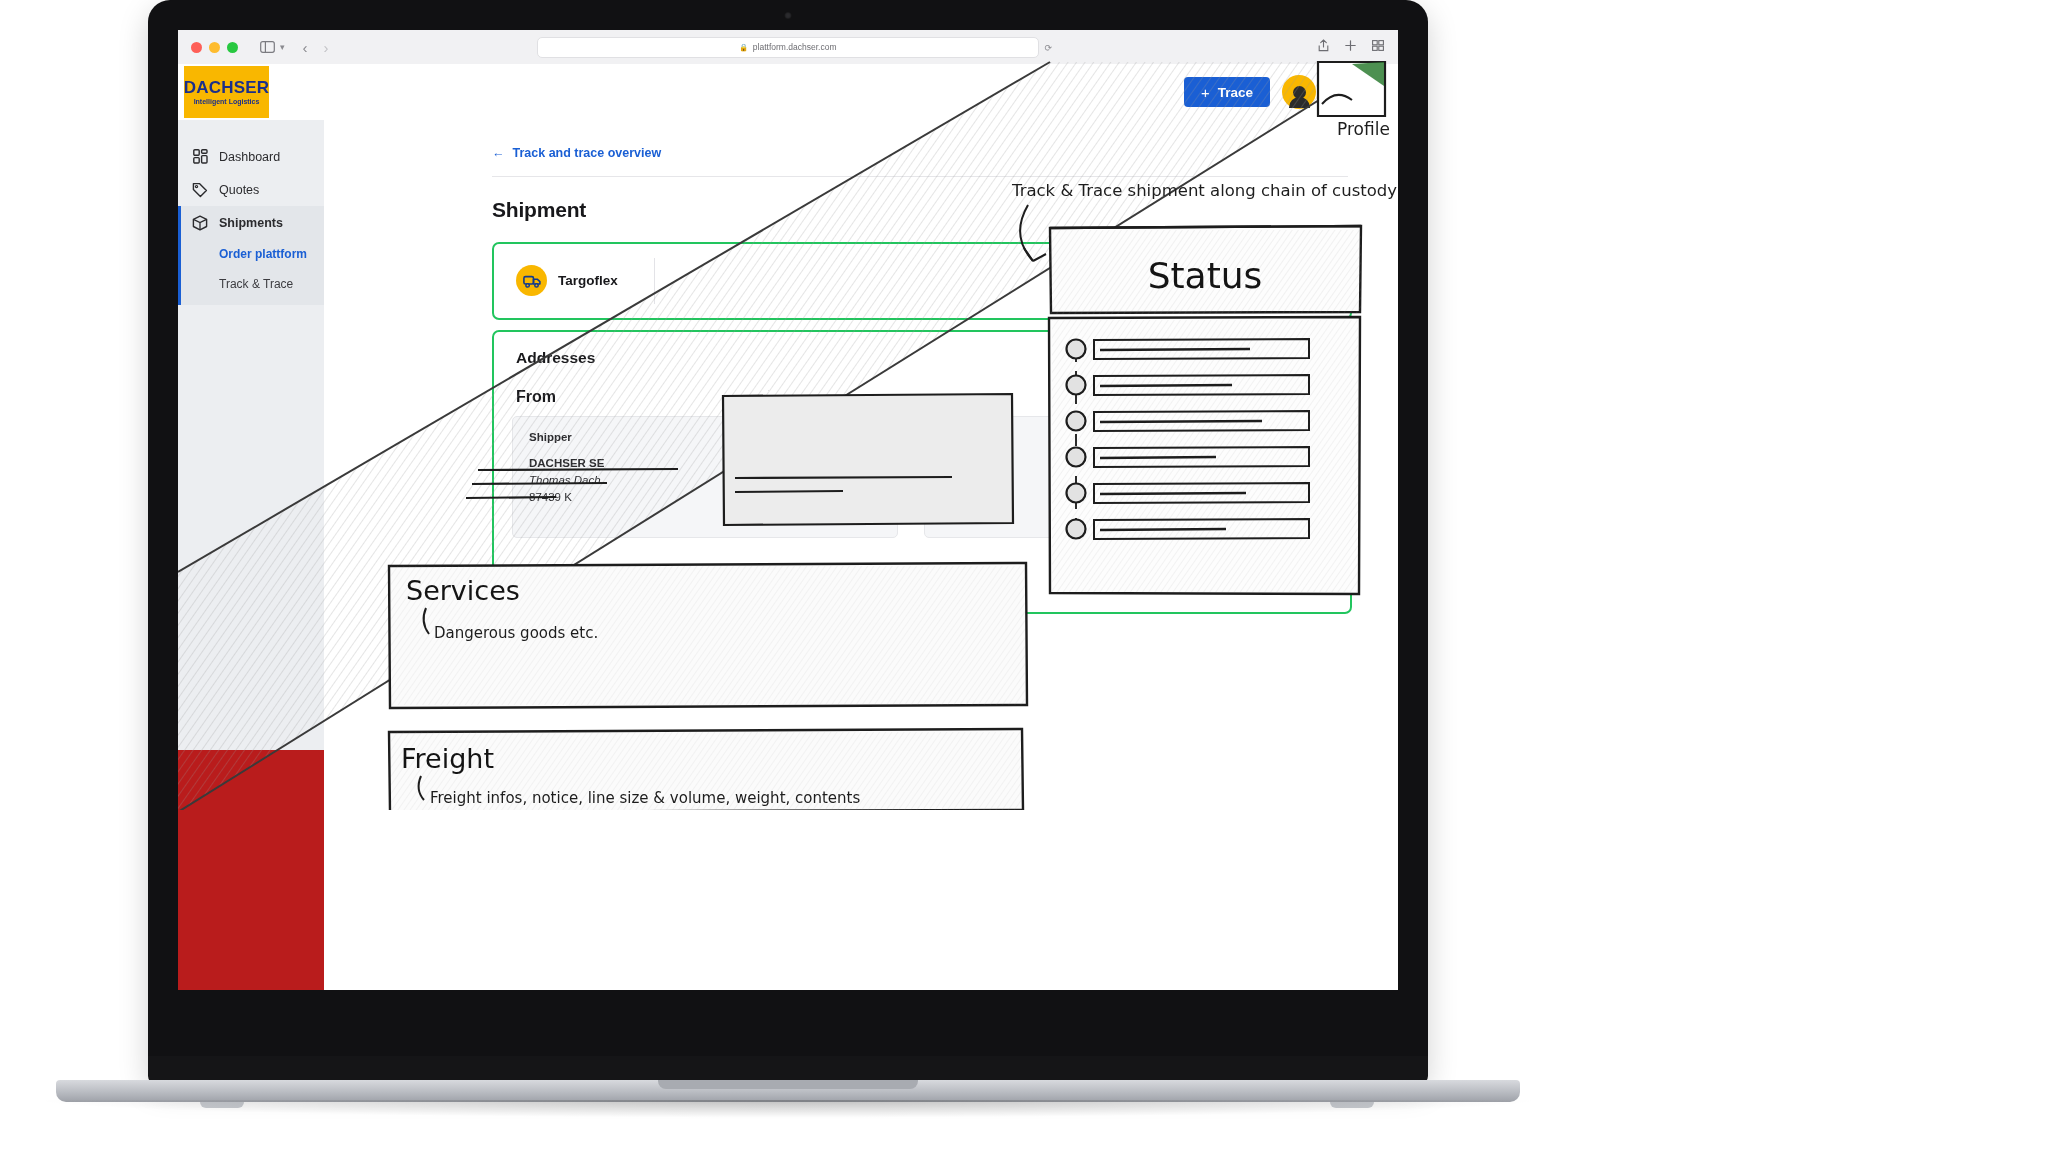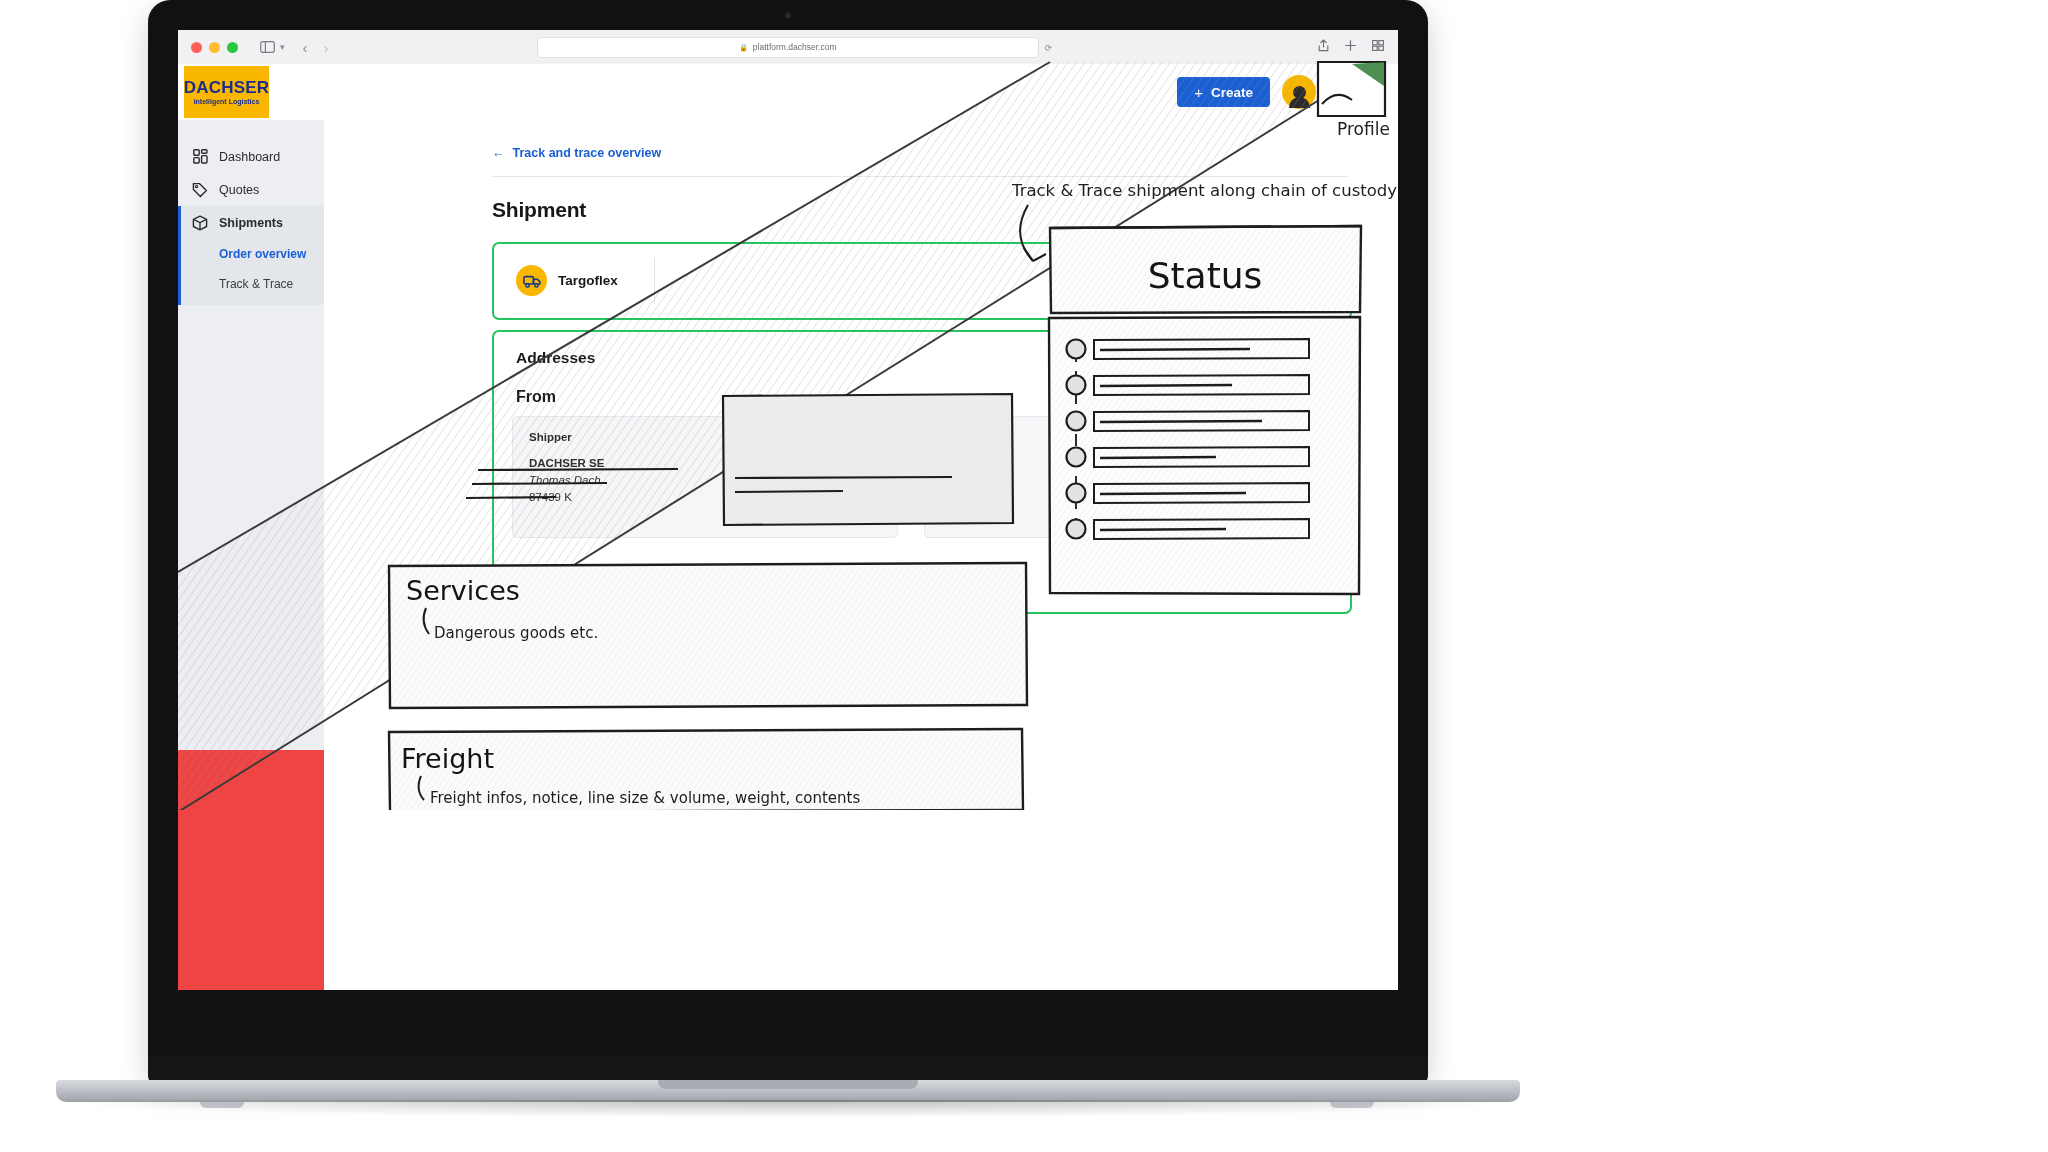--- a/index.html
+++ b/index.html
@@ -71,21 +71,21 @@
   .urlbar{
     width:500px;height:19px;background:#ffffff;border:1px solid #e0e0e3;border-radius:5px;
     display:flex;align-items:center;justify-content:center;gap:4px;
     font-size:8.5px;color:#6d6d72;pointer-events:auto;
   }
   .lock{font-size:7.5px;color:#8a8a8f;}
   .reload{position:absolute;right:-14px;top:5px;font-size:9px;color:#8a8a8f;}
   .sb-right{position:absolute;right:14px;top:0;height:34px;display:flex;align-items:center;gap:16px;color:#6d6d72;font-size:12px;}
 
   
-  .app{position:absolute;left:0;top:34px;width:1220px;height:926px;background:#ef4444;}
+  .app{position:absolute;left:0;top:34px;width:1220px;height:926px;background:#b91c1c;}
   .topbar{position:absolute;left:0;top:0;width:1220px;height:56px;background:#fff;border-bottom:1px solid #e6e6e9;}
   .logo{
     position:absolute;left:6px;top:2px;width:85px;height:52px;background:#f9b700;
     display:flex;flex-direction:column;align-items:center;justify-content:center;
   }
   .logo-main{font-weight:bold;font-size:17px;color:#1b2f8a;letter-spacing:.2px;line-height:1;}
   .logo-sub{font-weight:bold;font-size:7px;color:#1b2f8a;margin-top:2px;line-height:1;}
   .create-btn{
     position:absolute;right:128px;top:13px;height:30px;padding:0 17px;background:#1a5fd4;
     border-radius:4px;color:#fff;font-size:13.5px;font-weight:bold;
@@ -207,21 +207,21 @@
       <div class="app">
 
         <div class="topbar">
           <div class="logo">
             <div class="logo-main">DACHSER</div>
             <div class="logo-sub">Intelligent Logistics</div>
           </div>
 
           <button class="create-btn">
             <span class="create-plus">+</span>
-            <span>Create</span>
+            <span>Trace</span>
           </button>
 
           <div class="avatar">
             <span class="avatar-person"></span>
           </div>
 
           <div class="helpicon">?</div>
         </div>
 
         <div class="sidebar">
@@ -252,21 +252,21 @@
               <svg width="16" height="16" viewBox="0 0 16 16">
                   <path d="M8 1.2 L14.6 4.3 L14.6 11.5 L8 14.8 L1.4 11.5 L1.4 4.3 Z" fill="none" stroke="#2b2b2e" stroke-width="1.4" stroke-linejoin="round"></path>
                   <path d="M1.4 4.3 L8 7.6 L14.6 4.3 M8 7.6 L8 14.8" fill="none" stroke="#2b2b2e" stroke-width="1.3"></path>
                 </svg>
             </span>
             <span>Shipments</span>
           </div>
 
           <div class="subnav">
             <div class="sub-item active">
-              <span>Order overview</span>
+              <span>Order plattform</span>
             </div>
             <div class="sub-item">
               <span>Track &amp; Trace</span>
             </div>
           </div>
         </div>
 
         <div class="content">
           <div class="backlink">
             <span>←</span>

